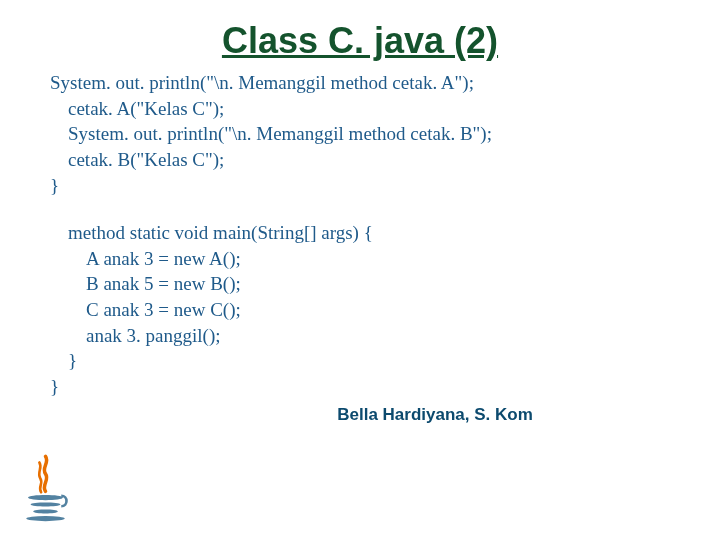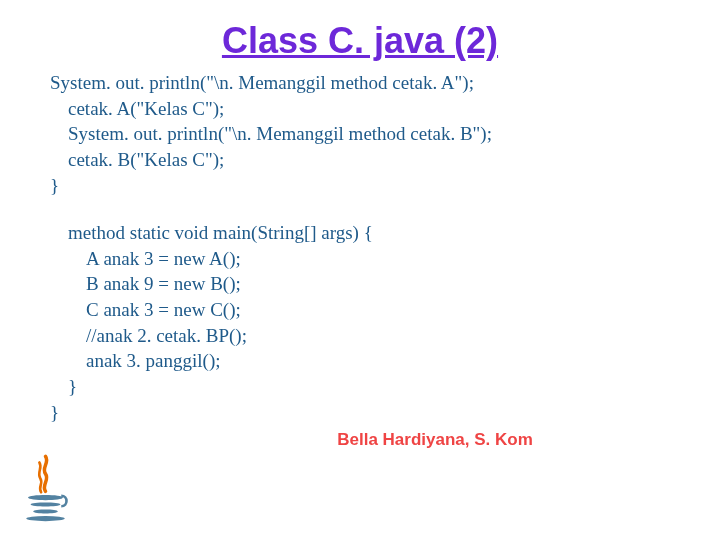--- a/index.html
+++ b/index.html
@@ -14,21 +14,21 @@
   .slide {
     width: 100%;
     height: 100%;
     padding: 20px 50px 30px 50px;
     position: relative;
   }
   .title {
     text-align: center;
     font-size: 36px;
     font-weight: bold;
-    color: #6d28d9;
+    color: #14532d;
     text-decoration: underline;
     margin-bottom: 8px;
     font-family: 'Trebuchet MS', 'Segoe UI', sans-serif;
   }
   .code-block {
     font-size: 19px;
     line-height: 1.35;
     color: #1f5a8a;
     font-family: Georgia, 'Times New Roman', serif;
   }
@@ -36,21 +36,21 @@
     white-space: pre;
   }
   .indent1 { padding-left: 0px; }
   .indent2 { padding-left: 18px; }
   .indent3 { padding-left: 36px; }
   .spacer { height: 22px; }
   .footer {
     text-align: center;
     font-weight: bold;
     font-size: 17px;
-    color: #ef4444;
+    color: #0c4a6e;
     font-family: 'Trebuchet MS', Arial, sans-serif;
     margin-top: 5px;
     padding-left: 150px;
   }
   .logo {
     position: absolute;
     left: 18px;
     bottom: 18px;
     width: 55px;
     height: 70px;
@@ -69,23 +69,22 @@
     <div class="code-line indent2">System. out. println("\n. Memanggil method cetak. B");</div>
     <div class="code-line indent2">cetak. B("Kelas C");</div>
     <div class="code-line indent1">}</div>
   </div>
 
   <div class="spacer"></div>
 
   <div class="code-block">
     <div class="code-line indent2">method static void main(String[] args) {</div>
     <div class="code-line indent3">A anak 3 = new A();</div>
-    <div class="code-line indent3">B anak 9 = new B();</div>
+    <div class="code-line indent3">B anak 5 = new B();</div>
     <div class="code-line indent3">C anak 3 = new C();</div>
-    <div class="code-line indent3">//anak 2. cetak. BP();</div>
     <div class="code-line indent3">anak 3. panggil();</div>
     <div class="code-line indent2">}</div>
     <div class="code-line indent1">}</div>
   </div>
 
   <div class="footer">Bella Hardiyana, S. Kom</div>
 
   <div class="logo">
     <svg viewBox="0 0 60 80" width="55" height="70">
       <path d="M30 5 C35 12, 25 18, 30 25 C35 32, 25 38, 30 45" stroke="#e76f00" stroke-width="4" fill="none" stroke-linecap="round"></path>

